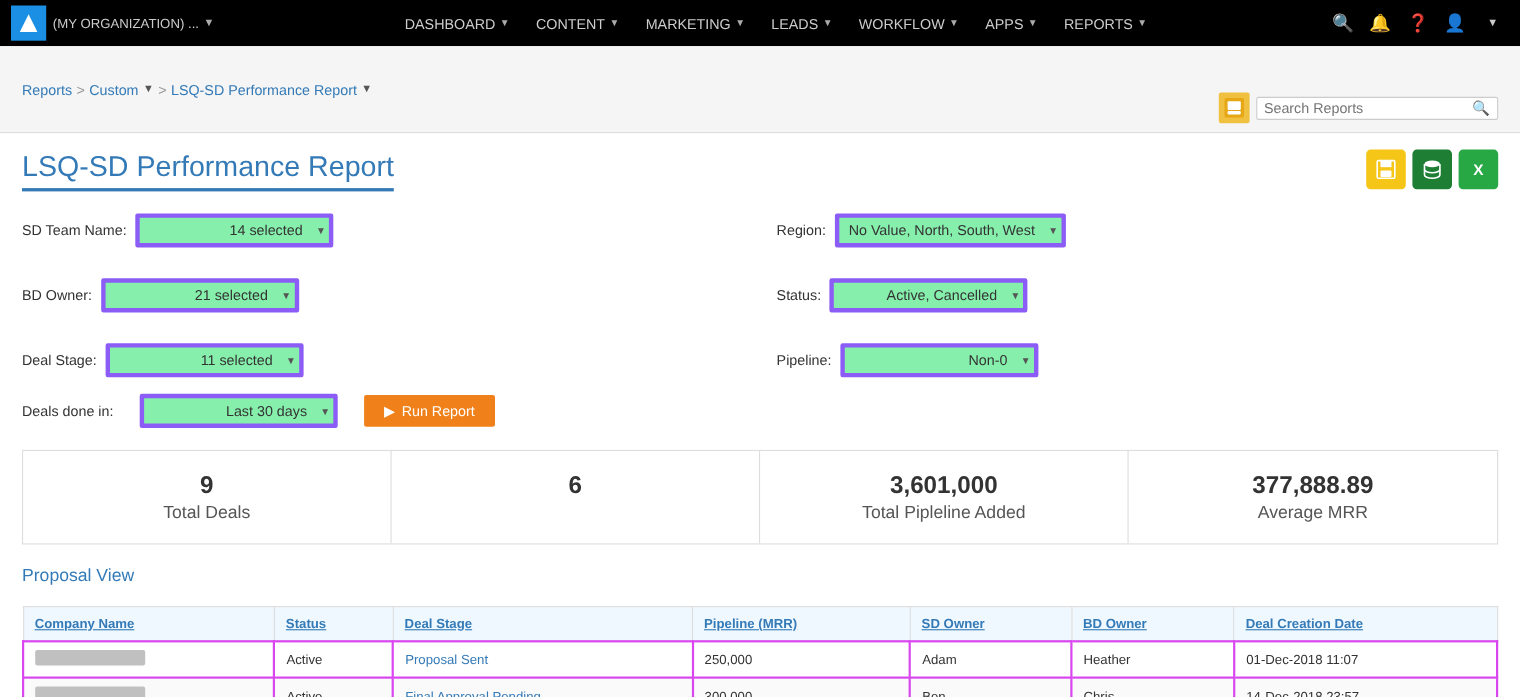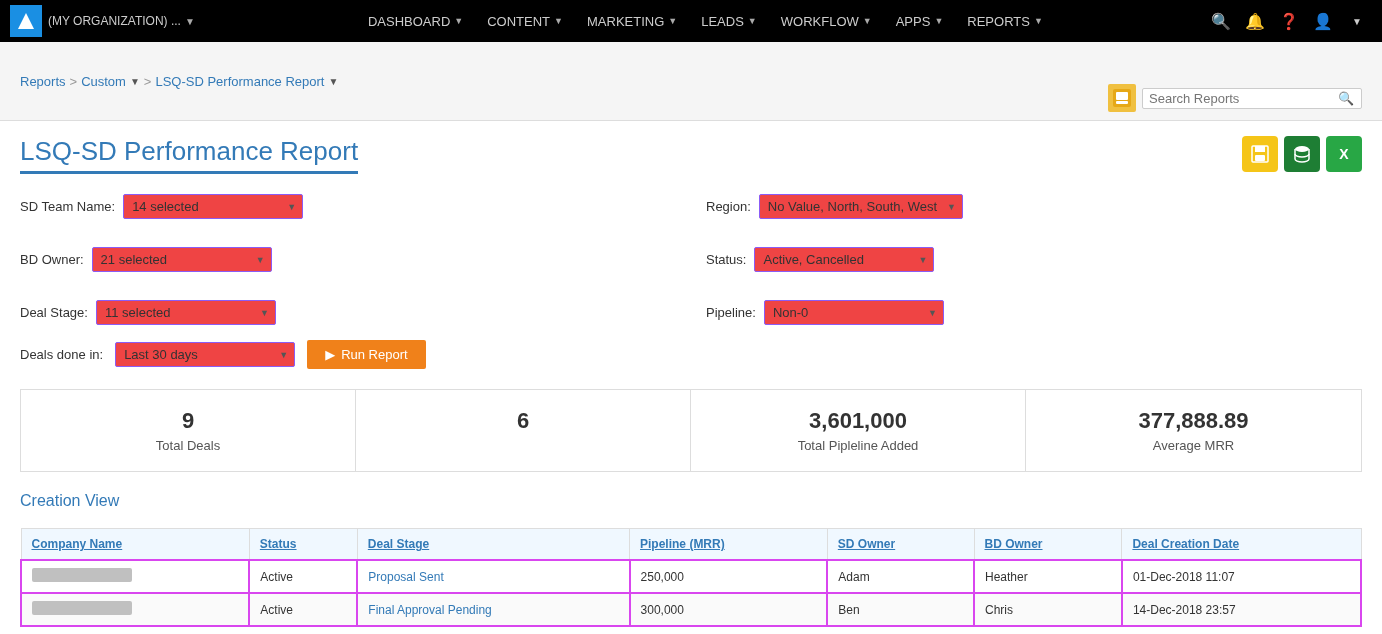--- a/index.html
+++ b/index.html
@@ -172,50 +172,51 @@
       align-items: center;
       gap: 8px;
     }
     .filter-label {
       font-size: 13px;
       color: #333;
       white-space: nowrap;
       font-weight: normal;
     }
     .filter-select {
-      border: 1px solid #8b5cf6;
+      border: 4px solid #8b5cf6;
       border-radius: 2px;
       padding: 4px 24px 4px 8px;
       font-size: 13px;
       color: #333;
-      background: #ef4444;
+      background: #86efac;
       appearance: none;
       -webkit-appearance: none;
       cursor: pointer;
       position: relative;
       min-width: 180px;
+      text-align: right;
     }
     .select-wrapper {
       position: relative;
       display: inline-block;
     }
     .select-wrapper::after {
       content: '▼';
       font-size: 9px;
       position: absolute;
       right: 7px;
       top: 50%;
       transform: translateY(-50%);
       pointer-events: none;
       color: #555;
     }
     .filter-row-bottom {
       display: flex;
       align-items: center;
-      gap: 12px;
+      gap: 24px;
       margin-bottom: 20px;
     }
 
     .run-btn {
       background: #f0811a;
       color: #fff;
       border: none;
       padding: 7px 18px;
       font-size: 13px;
       border-radius: 2px;
@@ -239,21 +240,21 @@
       border-right: 1px solid #ddd;
     }
     .stat-card:last-child { border-right: none; }
     .stat-value {
       font-size: 22px;
       font-weight: bold;
       color: #333;
       display: block;
     }
     .stat-label {
-      font-size: 13px;
+      font-size: 16px;
       color: #555;
       margin-top: 4px;
       text-align: center;
     }
 
     
     .section-title {
       font-size: 16px;
       color: #337ab7;
       margin-bottom: 10px;
@@ -476,21 +477,21 @@
     <div class="stat-card">
       <span class="stat-value">3,601,000</span>
       <div class="stat-label">Total Pipleline Added</div>
     </div>
     <div class="stat-card">
       <span class="stat-value">377,888.89</span>
       <div class="stat-label">Average MRR</div>
     </div>
   </div>
 
-  <div class="section-title">Creation View</div>
+  <div class="section-title">Proposal View</div>
 
   <table class="data-table">
     <thead>
       <tr>
         <th>Company Name</th>
         <th>Status</th>
         <th>Deal Stage</th>
         <th>Pipeline (MRR)</th>
         <th>SD Owner</th>
         <th>BD Owner</th>

